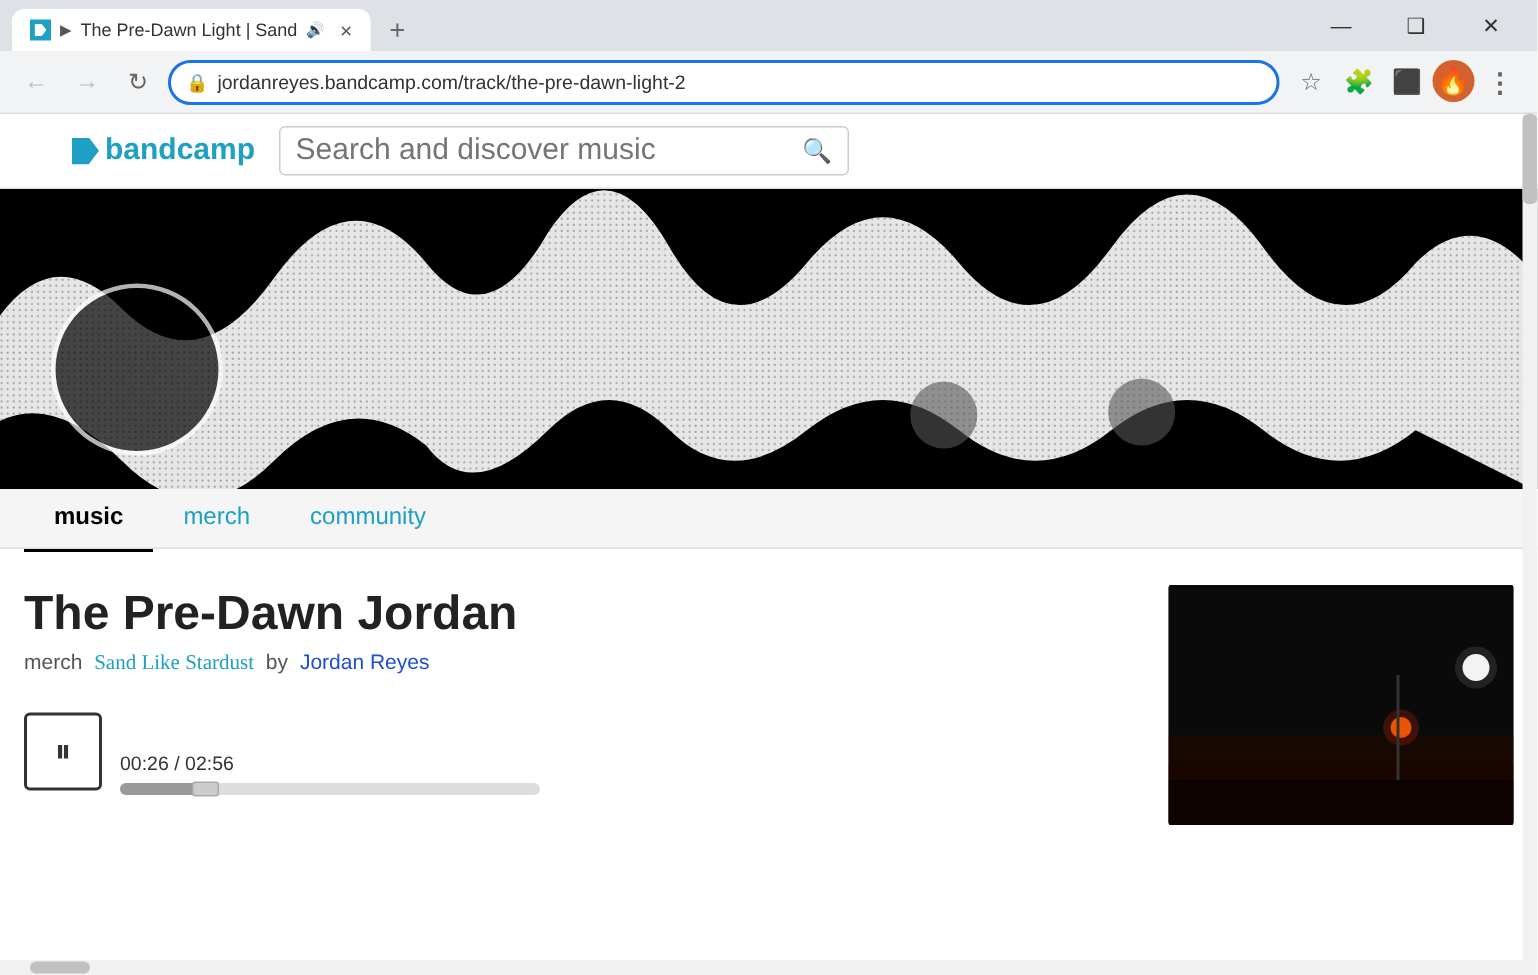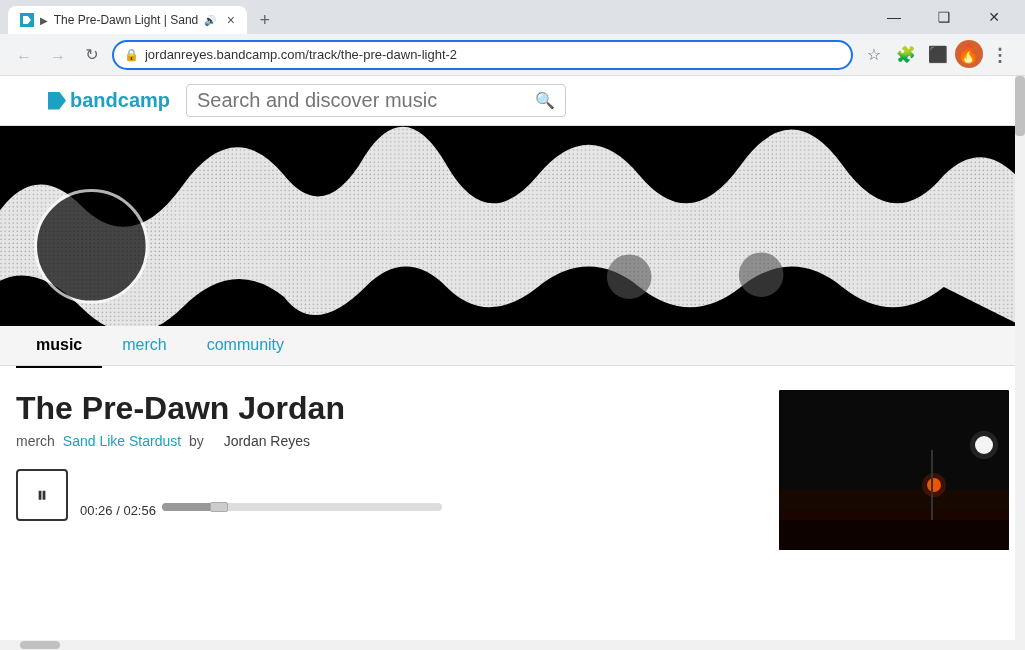--- a/index.html
+++ b/index.html
@@ -81,21 +81,21 @@
     .track-info { flex: 1; }
     .track-title { font-size: 32px; font-weight: bold; color: #222; margin-bottom: 6px; }
     .track-from { font-size: 14px; color: #555; margin-bottom: 20px; }
     .track-from a { color: #1da0c3; text-decoration: none; }
     .player { display: flex; align-items: center; gap: 12px; }
     .play-btn {
       width: 52px; height: 52px; border: 2px solid #333; border-radius: 4px;
       display: flex; align-items: center; justify-content: center; cursor: pointer; background: #fff;
     }
     .play-icon { font-size: 22px; color: #333; }
-    .player-right { display: flex; flex-direction: row; gap: 6px; margin-top: 30px; }
+    .player-right { display: flex; flex-direction: column; gap: 6px; margin-top: 30px; }
     .player-time { font-size: 13px; color: #333; }
     .progress-bar { width: 280px; height: 8px; background: #ddd; border-radius: 4px; position: relative; }
     .progress-fill { width: 55px; height: 8px; background: #999; border-radius: 4px; }
     .progress-thumb { width: 18px; height: 10px; background: #ccc; border: 1px solid #aaa; position: absolute; top: -1px; left: 48px; border-radius: 2px; }
 
     
     .album-art {
       width: 230px; height: 160px; background: #1a1a1a; flex-shrink: 0; border-radius: 2px; overflow: hidden;
       position: relative;
     }
@@ -193,23 +193,23 @@
       <a class="page-nav-item active">music</a>
       <a class="page-nav-item link">merch</a>
       <a class="page-nav-item link">community</a>
     </div>
 
     <div class="track-content">
       <div class="track-info">
         <div class="track-title">The Pre-Dawn Jordan</div>
         <div class="track-from">
           <span>merch</span>
-          <a href="#" style="color:#1da0c3;text-decoration:none;margin:0 4px;">Sand Like Stardust</a>
+          <a href="#" style="color:#1da0c3;text-decoration:none;margin:0 4px;font-family:Liberation Serif, serif;">Sand Like Stardust</a>
           <span>by</span>
-          <a href="#" style="color:#404040;text-decoration:none;margin-left:16px;">Jordan Reyes</a>
+          <a href="#" style="color:#1d4ed8;text-decoration:none;margin-left:4px;">Jordan Reyes</a>
         </div>
         <div class="player">
           <div class="play-btn">
             <span class="play-icon">⏸</span>
           </div>
           <div class="player-right">
             <div class="player-time">
               <span>00:26</span>
               <span> / </span>
               <span>02:56</span>

